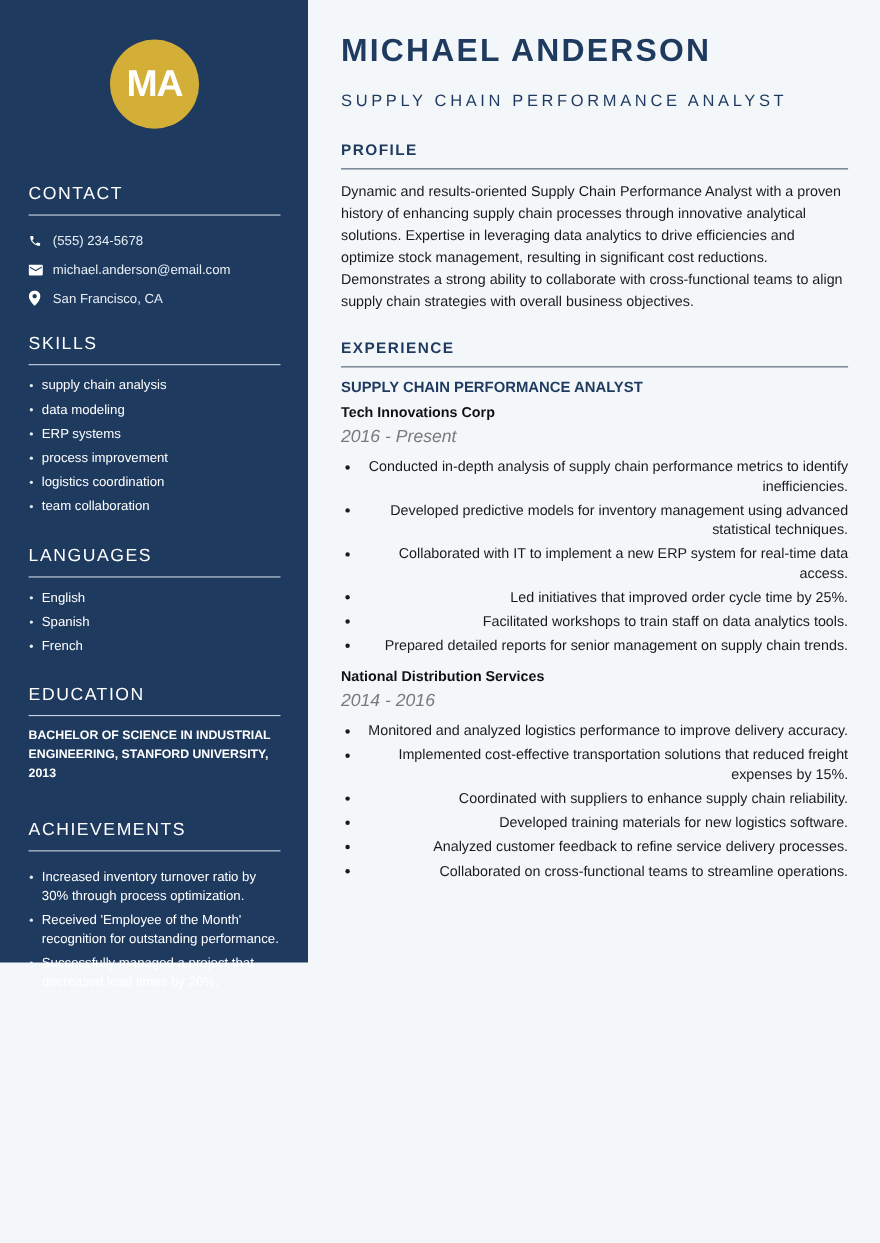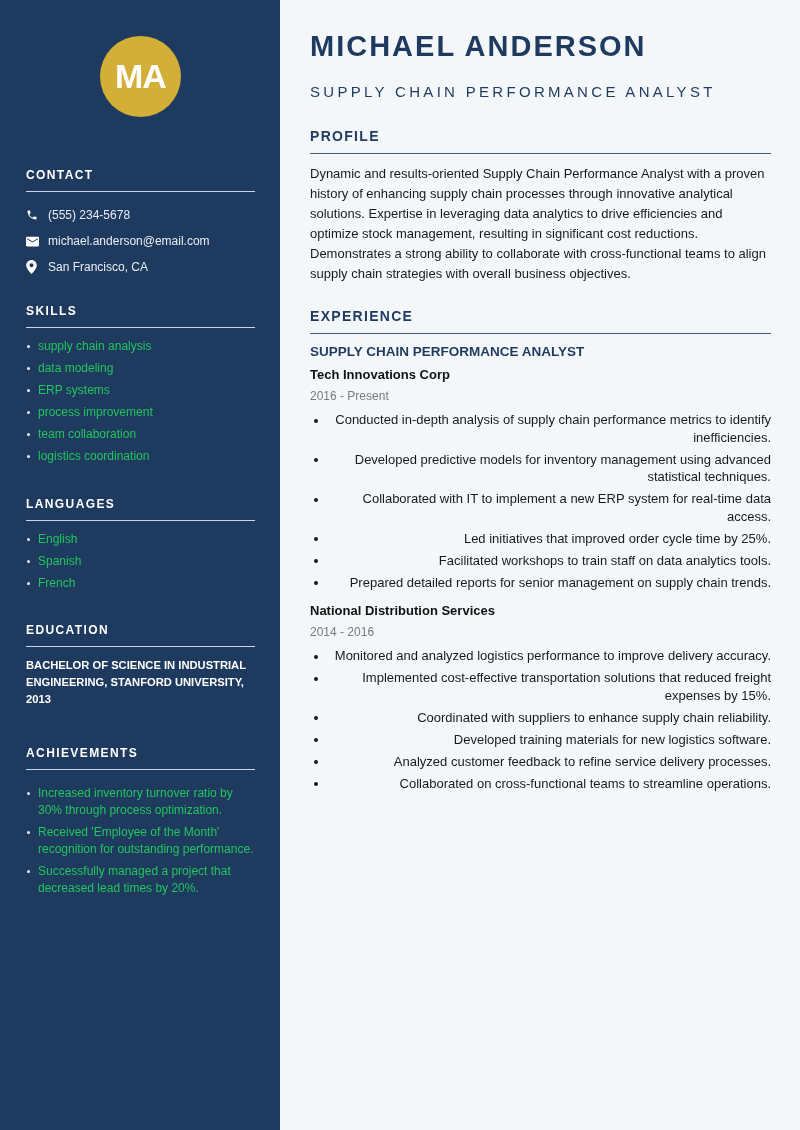--- a/index.html
+++ b/index.html
@@ -5,50 +5,50 @@
   * { box-sizing: border-box; margin: 0; padding: 0; }
   html, body { width: 800px; height: 1130px; }
   body {
     font-family: "Liberation Sans", "DejaVu Sans", sans-serif;
     background: #f4f7f9;
     position: relative;
     overflow: hidden;
   }
   .sidebar {
     position: absolute; left: 0; top: 0;
-    width: 280px; height: 1130px;
+    width: 280px; height: 875px;
     background: #1e3a5f;
     color: #ffffff;
     padding: 16px 26px;
   }
   .avatar {
     position: absolute; left: 100px; top: 36px;
     width: 81px; height: 81px; border-radius: 50%;
     background: #d4af37;
     display: flex; align-items: center; justify-content: center;
     font-weight: bold; font-size: 34px; color: #ffffff;
     letter-spacing: -1px;
   }
   .side-section { position: absolute; left: 26px; width: 229px; }
   .side-title {
-    font-weight: bold; font-size: 12px; letter-spacing: 1.4px;
+    font-weight: normal; font-size: 16px; letter-spacing: 1.4px;
     color: #ffffff; padding-bottom: 9px;
     border-bottom: 1.5px solid #c9d6e6;
     margin-bottom: 10px;
   }
   .contact-row {
     display: flex; align-items: center; height: 26px;
     font-size: 12px; color: #e8eef5;
   }
   .contact-row .ic { width: 22px; display: flex; align-items: center; }
   .contact-row svg { fill: #ffffff; }
   .side-list { list-style: none; }
   .side-list li {
     position: relative; padding-left: 12px;
-    font-size: 12px; line-height: 17px; color: #22c55e;
+    font-size: 12px; line-height: 17px; color: #ffffff;
     margin-bottom: 5px;
   }
   .side-list li::before {
     content: ""; position: absolute; left: 1px; top: 7px;
     width: 3px; height: 3px; border-radius: 50%; background: #e8eef5;
   }
   .edu-text {
     font-weight: bold; font-size: 11.2px; line-height: 17px;
     color: #ffffff;
   }
@@ -78,21 +78,21 @@
   }
   .job-title {
     font-weight: bold; font-size: 13.5px; color: #1e3a5f;
     margin-top: 2px;
   }
   .job-company {
     font-weight: bold; font-size: 13px; color: #111111;
     margin-top: 8px;
   }
   .job-dates {
-    font-size: 12px; color: #7a7a7a;
+    font-style: italic; font-size: 16px; color: #7a7a7a;
     margin-top: 7px; margin-bottom: 8px;
   }
   .bullets { list-style: none; }
   .bullets li {
     position: relative; padding-left: 17px;
     font-size: 13px; line-height: 17.5px; color: #1a1a1a;
     margin-bottom: 4.5px;
     text-align: right;
   }
   .bullets li::before {
@@ -134,22 +134,22 @@
     </div>
   </section>
 
   <section class="side-section" style="top:304px;">
     <h2 class="side-title">SKILLS</h2>
     <ul class="side-list">
       <li>supply chain analysis</li>
       <li>data modeling</li>
       <li>ERP systems</li>
       <li>process improvement</li>
+      <li>logistics coordination</li>
       <li>team collaboration</li>
-      <li>logistics coordination</li>
     </ul>
   </section>
 
   <section class="side-section" style="top:497px;">
     <h2 class="side-title">LANGUAGES</h2>
     <ul class="side-list">
       <li>English</li>
       <li>Spanish</li>
       <li>French</li>
     </ul>

